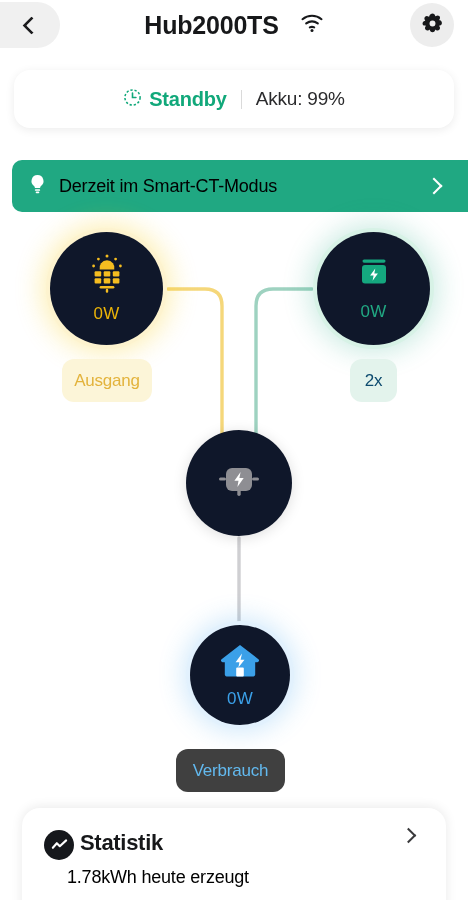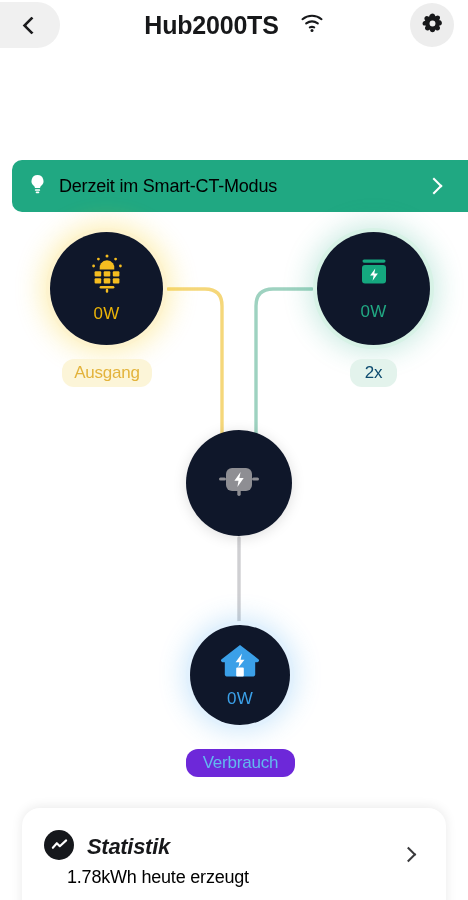--- a/index.html
+++ b/index.html
@@ -104,35 +104,35 @@
     left:190px; top:403px; width:100px; height:100px;
     box-shadow:0 0 0 4px #e2f1fd, 0 0 24px 8px rgba(56,160,235,.22);
   }
   .node-house .val{ color:#3ba0e8; }
 
   .pill{
     position:absolute;
     border-radius:12px;
     display:flex; align-items:center; justify-content:center;
     font-size:17px; letter-spacing:-0.2px;
-    height:28px;
+    height:43px;
   }
   .pill-ausgang{ left:62px; top:137px; width:90px; background:#fcf5d8; color:#e3b33c; }
   .pill-2x{ left:350px; top:137px; width:47px; background:#e3f3ec; color:#0c4a6e; }
-  .pill-verbrauch{ left:186px; top:527px; width:109px; background:#6d28d9; color:#62b9ef; }
+  .pill-verbrauch{ left:176px; top:527px; width:109px; background:#404040; color:#62b9ef; }
 
   
   .stat-card{
     position:absolute; left:22px; top:808px;
     width:424px; height:120px;
     background:#fff; border-radius:18px;
     box-shadow:0 -1px 12px rgba(0,0,0,.09);
     padding:22px 20px 0 22px;
   }
-  .stat-row{ display:flex; align-items:flex-end; gap:13px;font-style:italic; }
+  .stat-row{ display:flex; align-items:flex-start; gap:6px; }
   .stat-badge{
     width:30px; height:30px; border-radius:50%; background:#16181c;
     display:flex; align-items:center; justify-content:center; flex-shrink:0;
   }
   .stat-title{ font-size:22px; font-weight:bold; color:#17181a; letter-spacing:-0.3px; flex:1; }
   .chev-right-d{
     width:11px; height:11px;
     border-top:2.4px solid #3a3a3c; border-right:2.4px solid #3a3a3c;
     transform:rotate(45deg); margin-right:12px;
   }
@@ -163,20 +163,33 @@
     <div class="gear-btn">
       <span>
         <svg width="23" height="23" viewBox="0 0 24 24">
           <path fill="#17181a" d="M12 1.6c1.3 0 2.4.9 2.7 2.1l.1.5.5.2.4-.3c1-.8 2.5-.7 3.4.2s1 2.4.2 3.4l-.3.4.2.5.5.1c1.2.3 2.1 1.4 2.1 2.7s-.9 2.4-2.1 2.7l-.5.1-.2.5.3.4c.8 1 .7 2.5-.2 3.4s-2.4 1-3.4.2l-.4-.3-.5.2-.1.5c-.3 1.2-1.4 2.1-2.7 2.1s-2.4-.9-2.7-2.1l-.1-.5-.5-.2-.4.3c-1 .8-2.5.7-3.4-.2s-1-2.4-.2-3.4l.3-.4-.2-.5-.5-.1C2.5 14.4 1.6 13.3 1.6 12s.9-2.4 2.1-2.7l.5-.1.2-.5-.3-.4c-.8-1-.7-2.5.2-3.4s2.4-1 3.4-.2l.4.3.5-.2.1-.5C9 2.5 10.7 1.6 12 1.6z"></path>
           <circle cx="12" cy="12" r="3.1" fill="#ededed"></circle>
         </svg>
       </span>
     </div>
   </div>
 
+  <div class="status-card">
+    <div class="status-left">
+      <span>
+        <svg width="19" height="19" viewBox="0 0 20 20">
+          <circle cx="10" cy="10" r="8" fill="none" stroke="#11a87a" stroke-width="1.6" stroke-dasharray="2.4 2"></circle>
+          <path d="M10 5.3V10h3.6" fill="none" stroke="#11a87a" stroke-width="1.7" stroke-linecap="round"></path>
+        </svg>
+      </span>
+      <span class="status-text">Standby</span>
+    </div>
+    <span class="v-div"></span>
+    <span class="battery-text">Akku: 99%</span>
+  </div>
 
   <div class="mode-banner">
     <span>
       <svg width="19" height="22" viewBox="0 0 20 22">
         <path fill="#fff" d="M10 1.6a6.3 6.3 0 0 0-3.7 11.4c.6.5.9 1 .9 1.6v.5h5.6v-.5c0-.6.3-1.1.9-1.6A6.3 6.3 0 0 0 10 1.6z"></path>
         <rect x="7.2" y="16.4" width="5.6" height="1.8" rx=".9" fill="#fff"></rect>
         <rect x="8.1" y="19" width="3.8" height="1.7" rx=".85" fill="#fff"></rect>
       </svg>
     </span>
     <span class="mode-label">Derzeit im Smart-CT-Modus</span>

